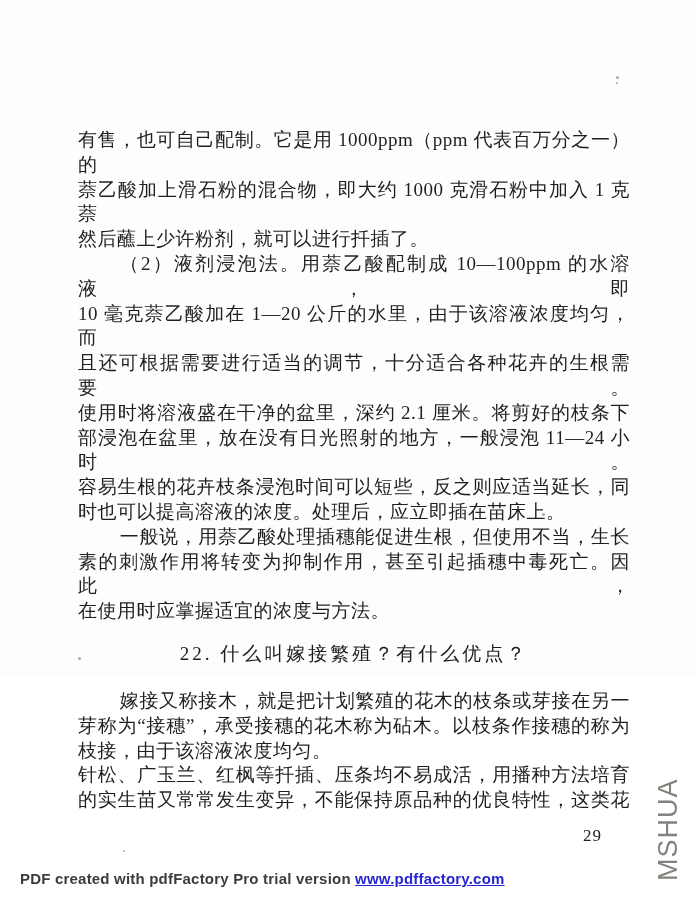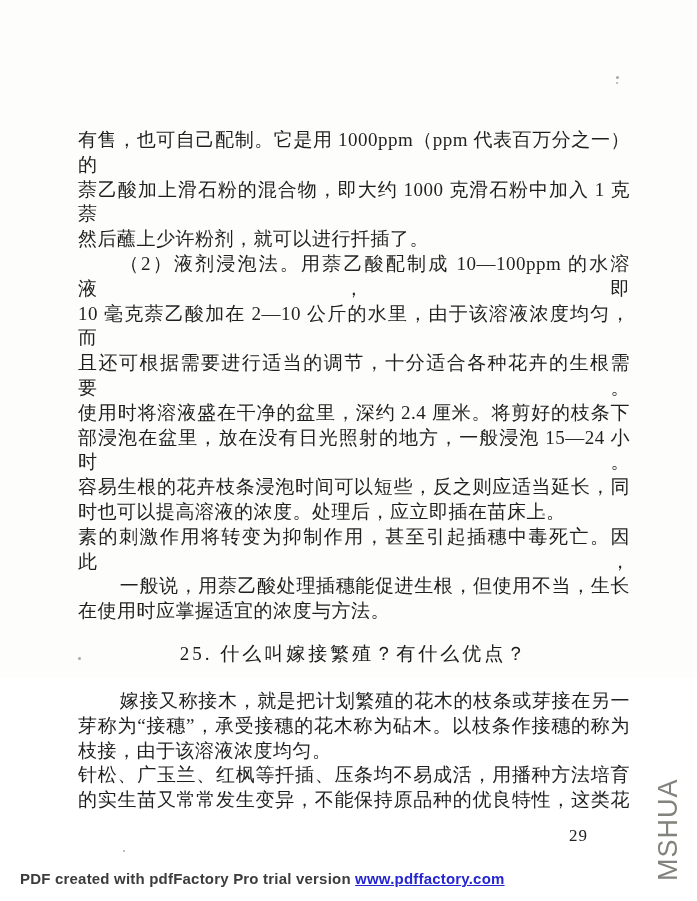--- a/index.html
+++ b/index.html
@@ -85,40 +85,40 @@
 <body>
 
 <div class="page">
 
   <div class="text-block">
 
   <div class="line fill">有售，也可自己配制。它是用 1000ppm（ppm 代表百万分之一）的</div>
       <div class="line fill">萘乙酸加上滑石粉的混合物，即大约 1000 克滑石粉中加入 1 克萘</div>
       <div class="line">然后蘸上少许粉剂，就可以进行扦插了。</div>
       <div class="line fill ind">（2）液剂浸泡法。用萘乙酸配制成 10—100ppm 的水溶液，即</div>
-      <div class="line fill">10 毫克萘乙酸加在 2—10 公斤的水里，由于该溶液浓度均匀，而</div>
+      <div class="line fill">10 毫克萘乙酸加在 1—20 公斤的水里，由于该溶液浓度均匀，而</div>
       <div class="line fill">且还可根据需要进行适当的调节，十分适合各种花卉的生根需要。</div>
-      <div class="line fill">使用时将溶液盛在干净的盆里，深约 2.4 厘米。将剪好的枝条下</div>
-      <div class="line fill">部浸泡在盆里，放在没有日光照射的地方，一般浸泡 15—24 小时。</div>
+      <div class="line fill">使用时将溶液盛在干净的盆里，深约 2.1 厘米。将剪好的枝条下</div>
+      <div class="line fill">部浸泡在盆里，放在没有日光照射的地方，一般浸泡 11—24 小时。</div>
       <div class="line fill">容易生根的花卉枝条浸泡时间可以短些，反之则应适当延长，同</div>
       <div class="line">时也可以提高溶液的浓度。处理后，应立即插在苗床上。</div>
+      <div class="line fill ind">一般说，用萘乙酸处理插穗能促进生根，但使用不当，生长</div>
       <div class="line fill">素的刺激作用将转变为抑制作用，甚至引起插穗中毒死亡。因此，</div>
-      <div class="line fill ind">一般说，用萘乙酸处理插穗能促进生根，但使用不当，生长</div>
       <div class="line">在使用时应掌握适宜的浓度与方法。</div>
-      <div class="heading">25. 什么叫嫁接繁殖？有什么优点？</div>
+      <div class="heading">22. 什么叫嫁接繁殖？有什么优点？</div>
       <div class="line fill ind">嫁接又称接木，就是把计划繁殖的花木的枝条或芽接在另一</div>
       <div class="line fill">芽称为“接穗”，承受接穗的花木称为砧木。以枝条作接穗的称为</div>
       <div class="line">枝接，由于该溶液浓度均匀。</div>
       <div class="line fill">针松、广玉兰、红枫等扦插、压条均不易成活，用播种方法培育</div>
       <div class="line fill">的实生苗又常常发生变异，不能保持原品种的优良特性，这类花</div>
     </div>
 
   <div class="text-block" style="top: auto; bottom: 0; position: static;"></div>
 
-  <div class="page-number-wrap" style="position:absolute; left:64px; top:826px; width:552px;">
+  <div class="page-number-wrap" style="position:absolute; left:78px; top:826px; width:552px;">
     <div class="page-number" style="margin-top:0;">29</div>
   </div>
 
   <div class="watermark">MSHUA</div>
 
   <div class="footer">
     <span>PDF created with pdfFactory Pro trial version </span><a>www.pdffactory.com</a>
   </div>
 
   <div class="speck" style="left:616px; top:76px;"></div>

